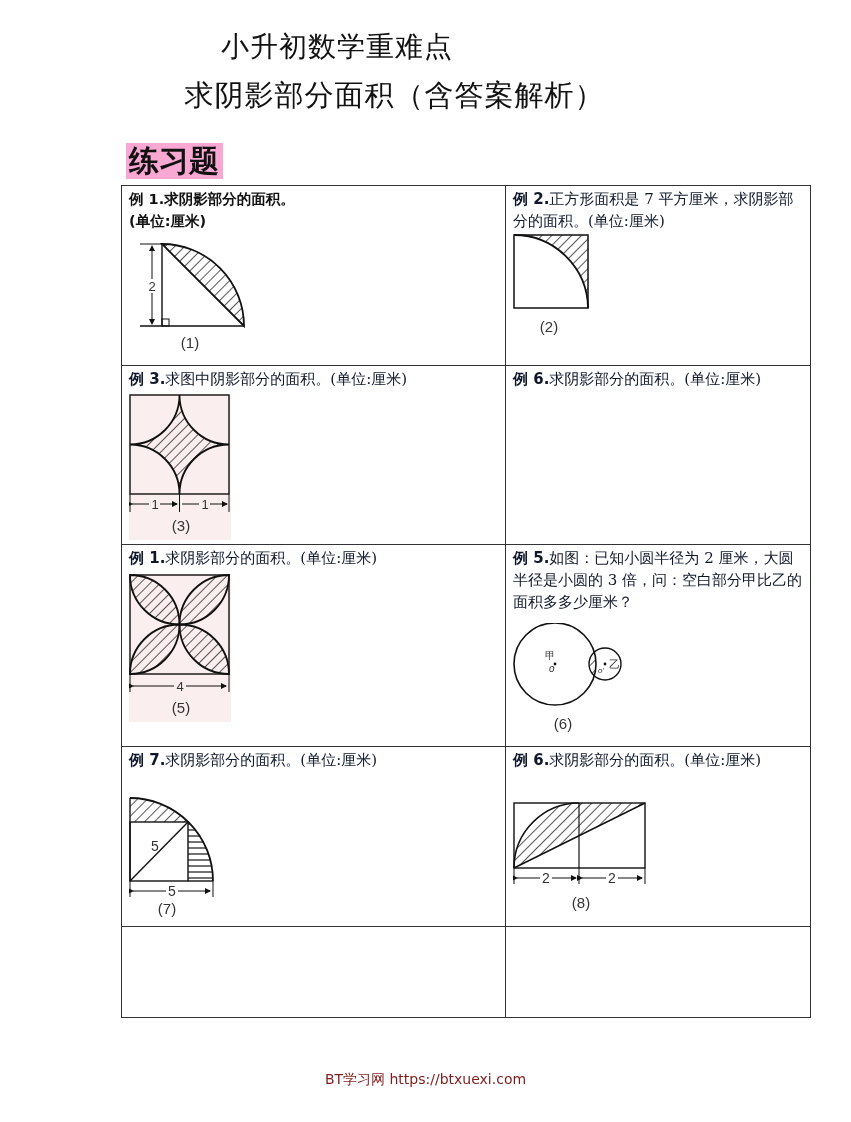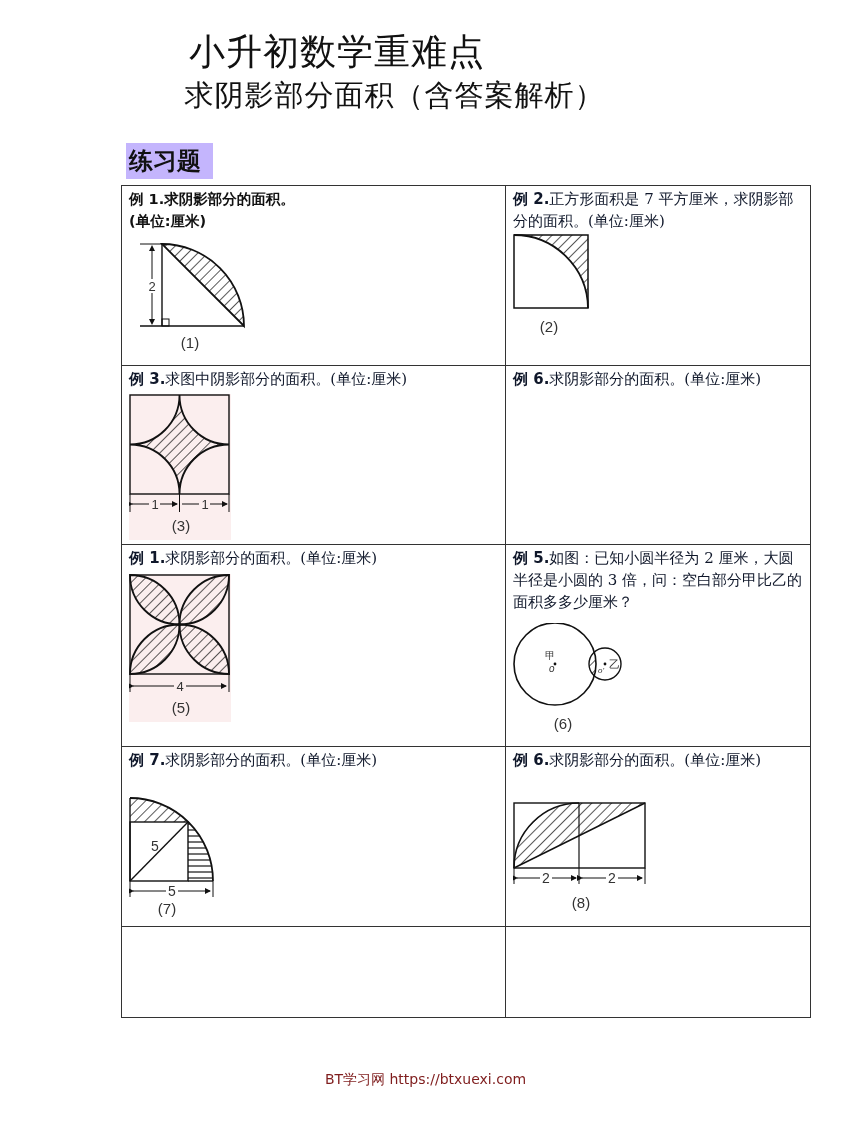--- a/index.html
+++ b/index.html
@@ -1,23 +1,23 @@
 <!DOCTYPE html>
 <html><head>
 <meta charset="utf-8">
 <style>
   html, body { margin:0; padding:0; background:#fff; }
   body { width:851px; height:1122px; position:relative; overflow:hidden;
          font-family:"DejaVu Sans", sans-serif; color:#111; }
   .title1 { position:absolute; top:28px; left:0; width:674px; text-align:center;
-            font-size:36px; letter-spacing:1px; }
+            font-size:28px; letter-spacing:1px; }
   .title2 { position:absolute; top:76px; left:0; width:789px; text-align:center;
             font-size:29px; letter-spacing:1px; }
-  .section { position:absolute; top:143px; left:126px; background:#c4b5fd;
-             font-size:24px; font-weight:bold; padding:3px 12px 3px 3px; line-height:30px; }
+  .section { position:absolute; top:143px; left:126px; background:#f9a8d4;
+             font-size:30px; font-weight:bold; padding:3px 4px 3px 3px; line-height:30px; }
   table.grid { position:absolute; top:185px; left:121px; width:690px;
                border-collapse:collapse; table-layout:fixed;border-radius:28px; }
   table.grid td { border:1.5px solid #333; vertical-align:top; padding:2px 7px;
                   position:relative; }
   .c-left { width:369px; }
   .q { font-family:"DejaVu Serif", serif; font-size:15px; line-height:22px; color:#0f172a; }
   .q b { font-family:"DejaVu Sans", sans-serif; }
   .qb { font-weight:bold; font-family:"DejaVu Sans", sans-serif; font-size:14.5px; line-height:22px; }
   .fig { position:absolute; }
   .footer { position:absolute; top:1071px; left:0; width:851px; text-align:center;

